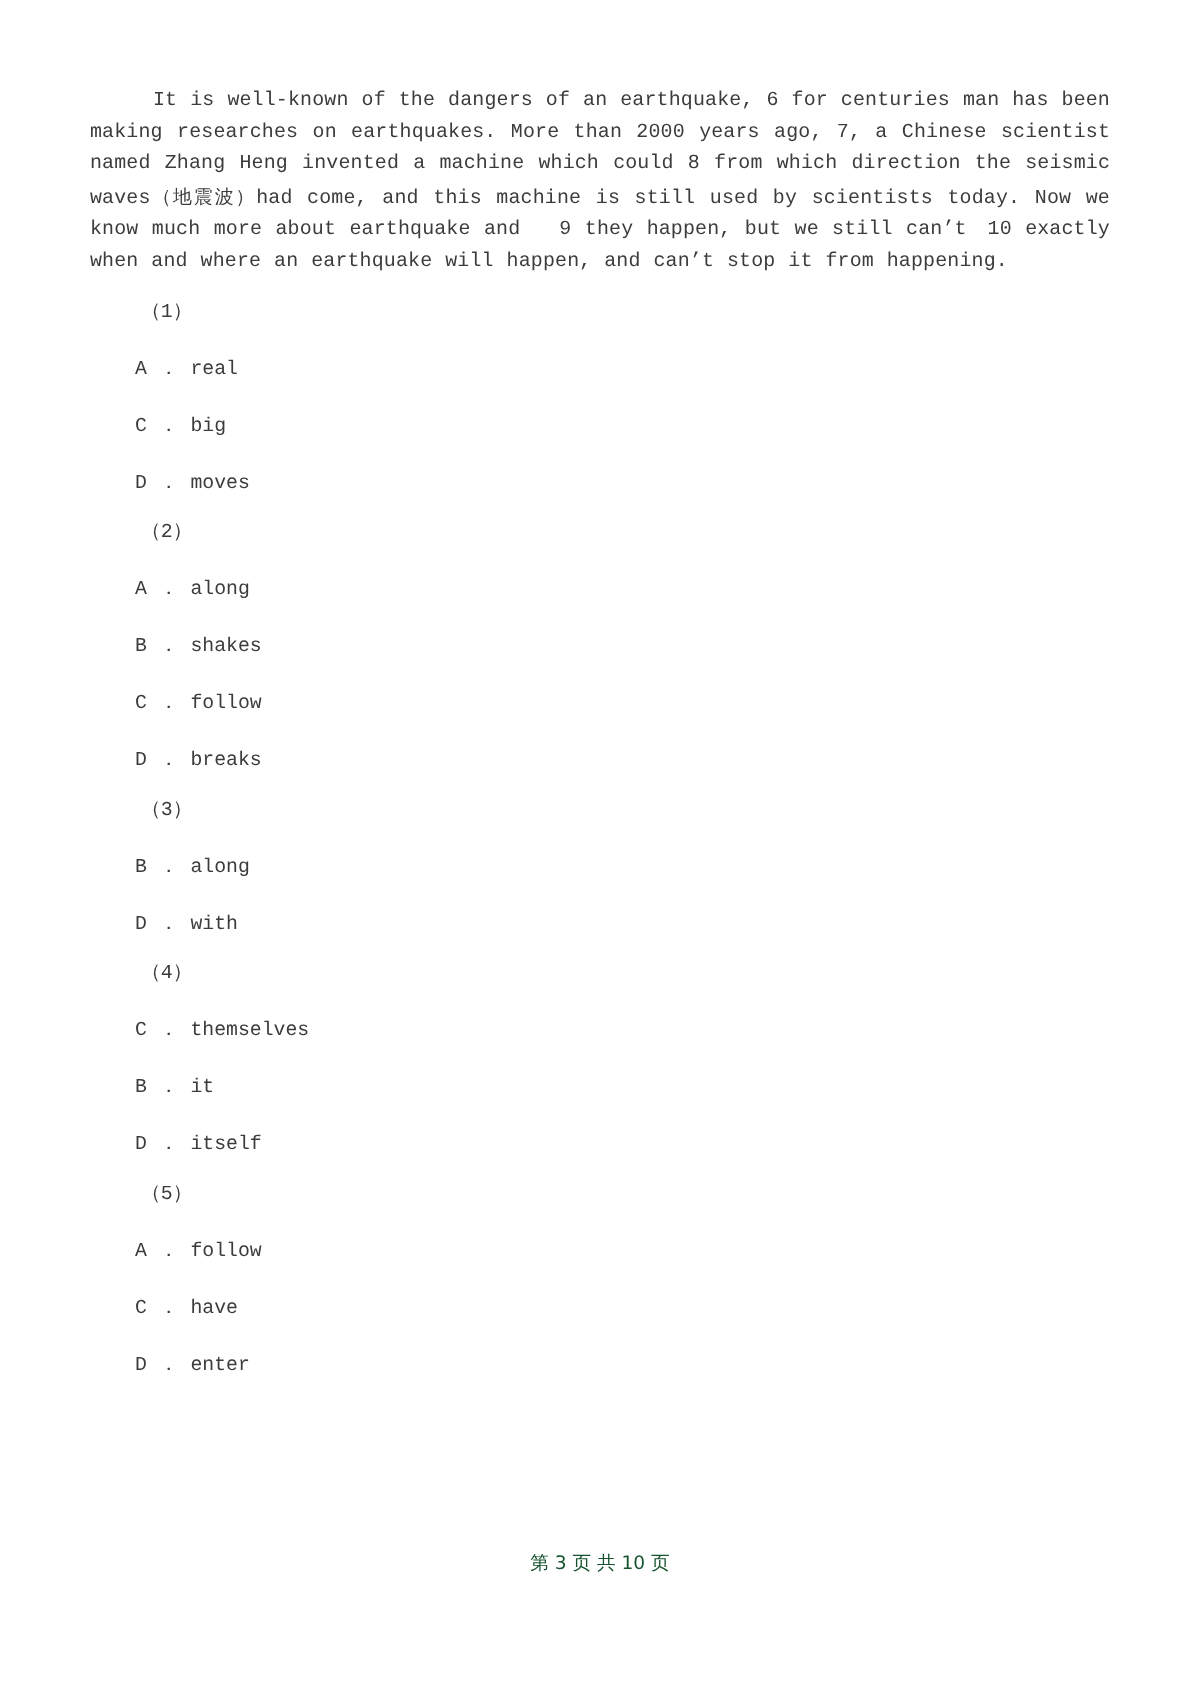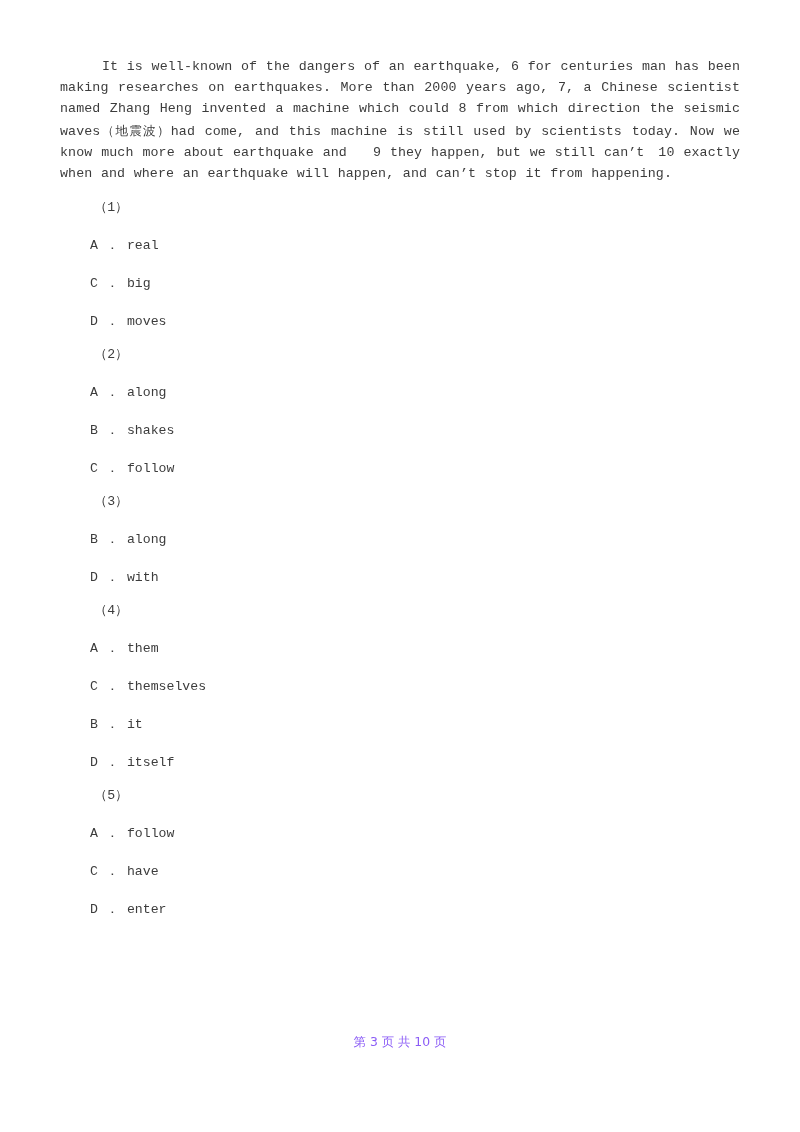--- a/index.html
+++ b/index.html
@@ -85,21 +85,21 @@
   }
 
   
   .footer {
     position: absolute;
     left: 0;
     top: 1034px;
     width: 800px;
     text-align: center;
     font-size: 12.4px;
-    color: #8b5cf6;
+    color: #14532d;
     font-family: "DejaVu Sans", sans-serif;
     white-space: pre;
   }
 </style>
 </head>
 <body>
 
 <div class="page">
 
   <div class="content">
@@ -113,31 +113,31 @@
         <div class="opt"><span>A</span> <span>．</span> <span>real</span></div>
         <div class="opt"><span>C</span> <span>．</span> <span>big</span></div>
         <div class="opt"><span>D</span> <span>．</span> <span>moves</span></div>
       </div>
 
       <div class="q-block">
         <div class="q-number">（2）</div>
         <div class="opt"><span>A</span> <span>．</span> <span>along</span></div>
         <div class="opt"><span>B</span> <span>．</span> <span>shakes</span></div>
         <div class="opt"><span>C</span> <span>．</span> <span>follow</span></div>
+        <div class="opt"><span>D</span> <span>．</span> <span>breaks</span></div>
       </div>
 
       <div class="q-block">
         <div class="q-number">（3）</div>
         <div class="opt"><span>B</span> <span>．</span> <span>along</span></div>
         <div class="opt"><span>D</span> <span>．</span> <span>with</span></div>
       </div>
 
       <div class="q-block">
         <div class="q-number">（4）</div>
-        <div class="opt"><span>A</span> <span>．</span> <span>them</span></div>
         <div class="opt"><span>C</span> <span>．</span> <span>themselves</span></div>
         <div class="opt"><span>B</span> <span>．</span> <span>it</span></div>
         <div class="opt"><span>D</span> <span>．</span> <span>itself</span></div>
       </div>
 
       <div class="q-block">
         <div class="q-number">（5）</div>
         <div class="opt"><span>A</span> <span>．</span> <span>follow</span></div>
         <div class="opt"><span>C</span> <span>．</span> <span>have</span></div>
         <div class="opt"><span>D</span> <span>．</span> <span>enter</span></div>

